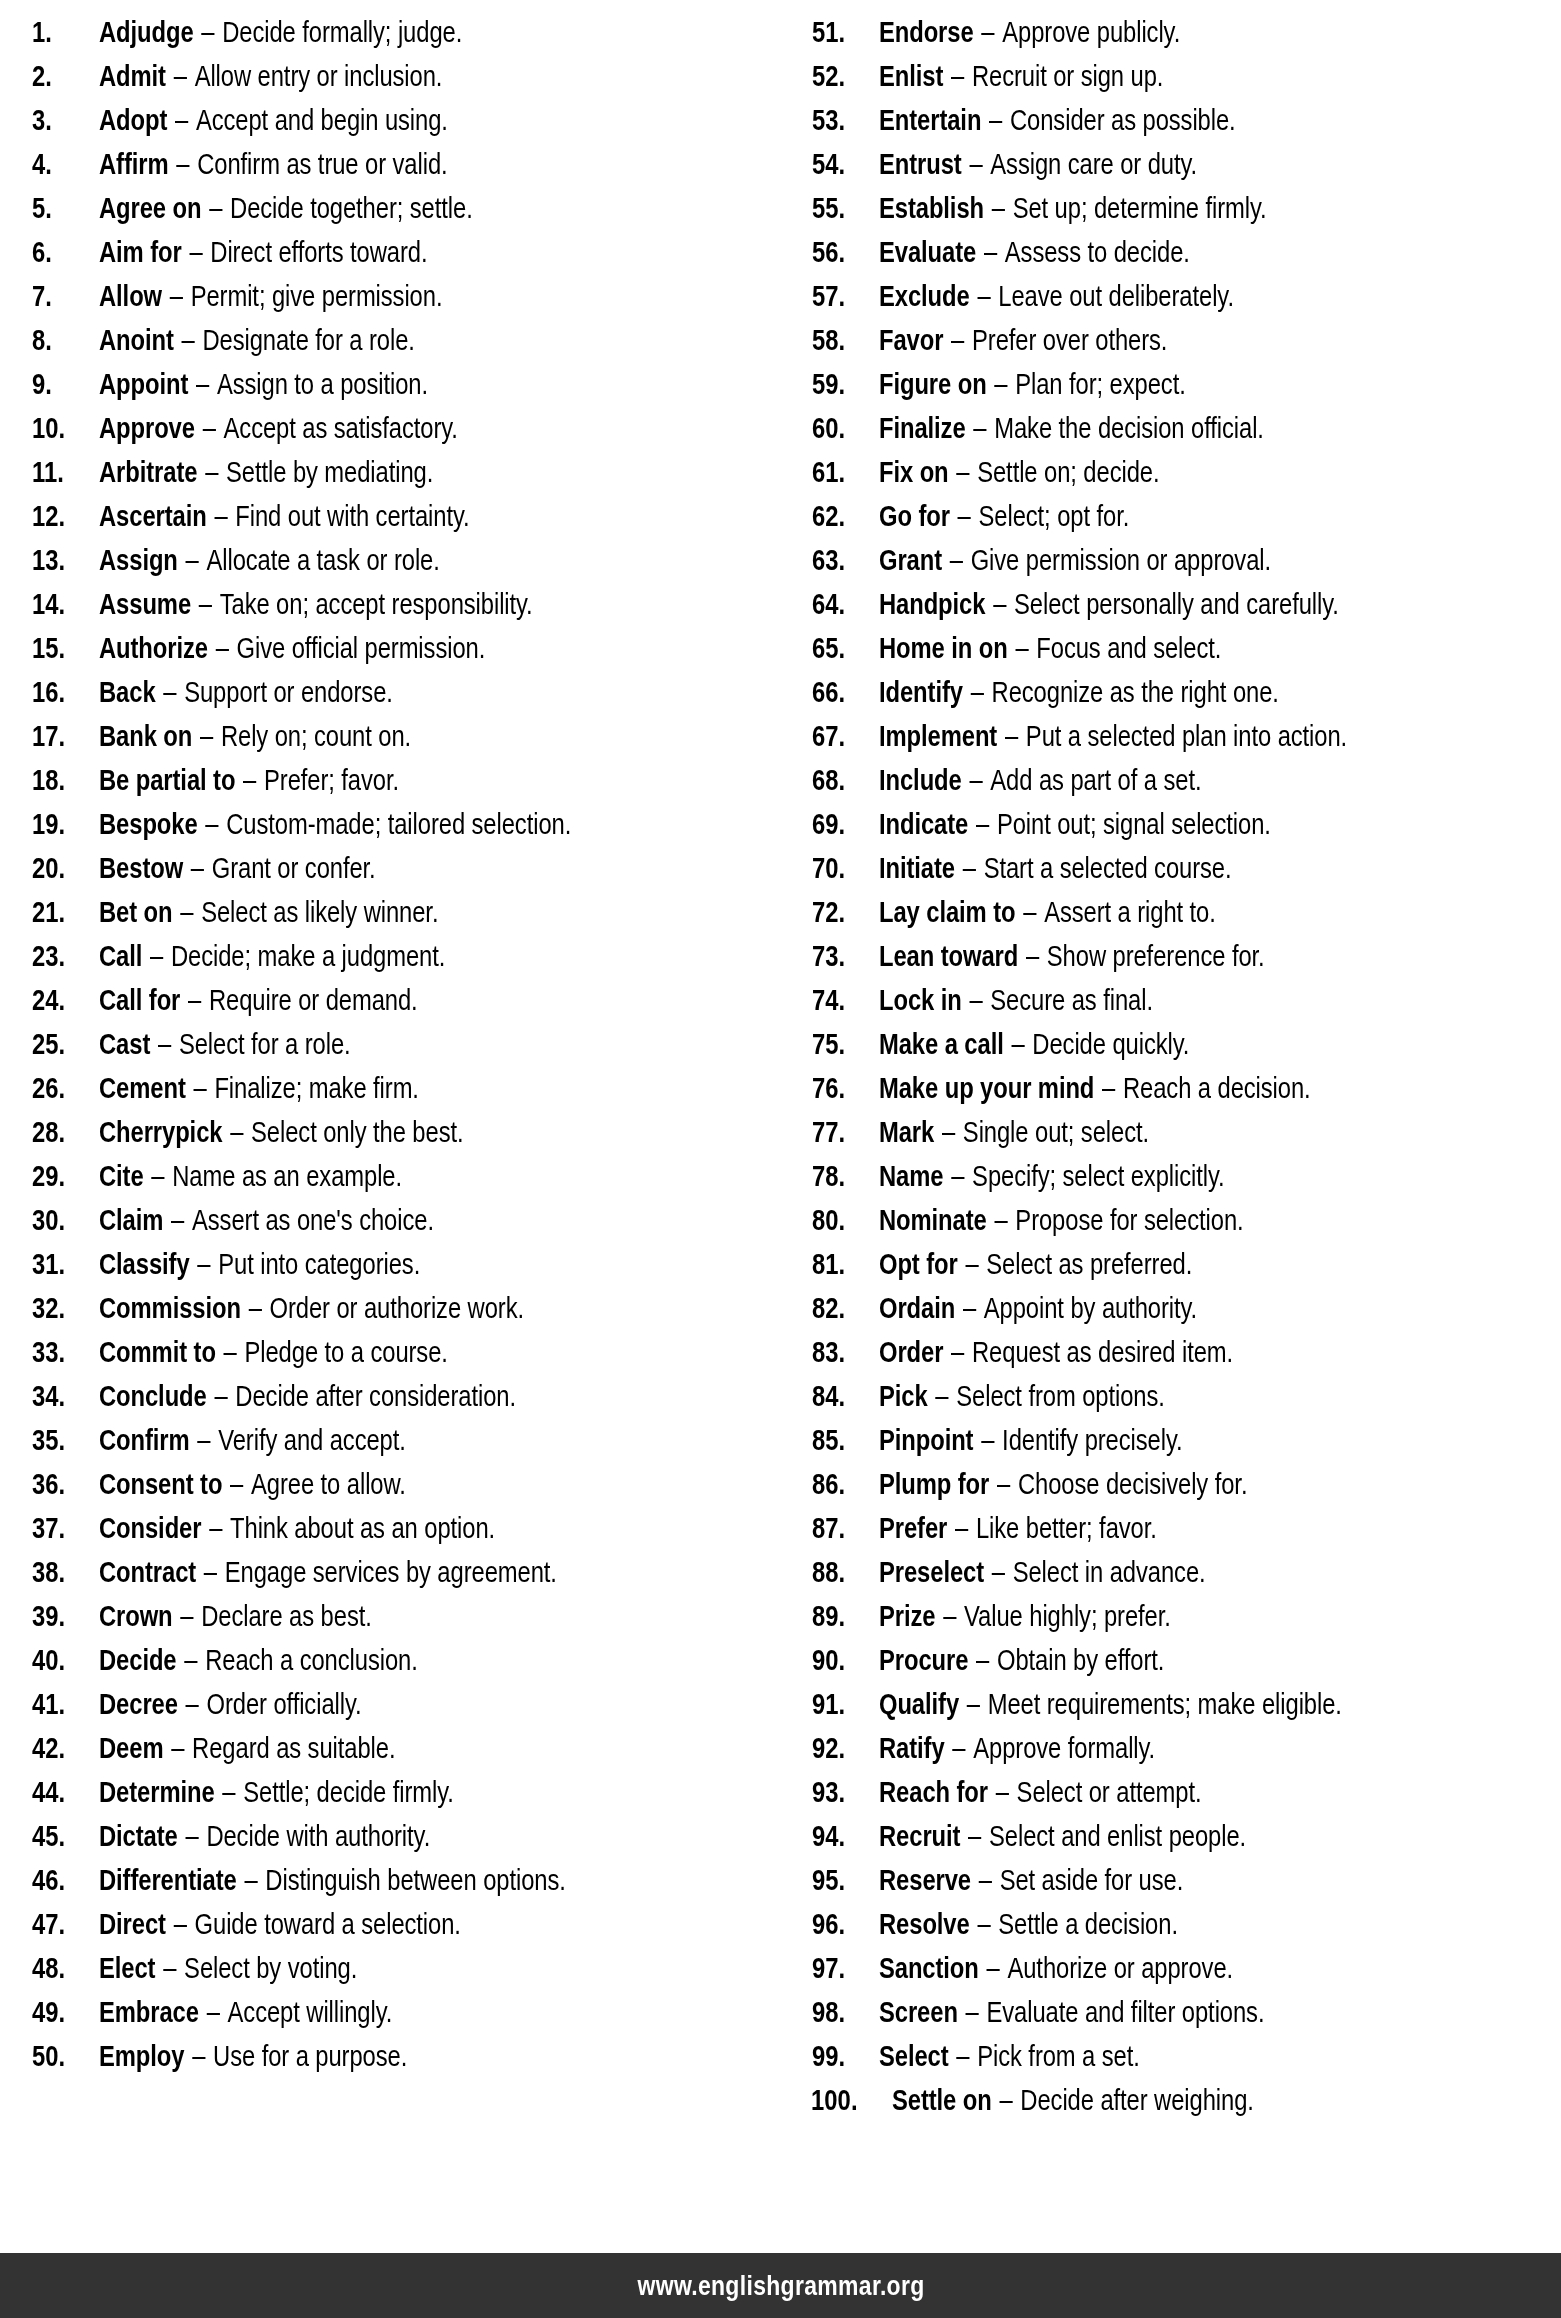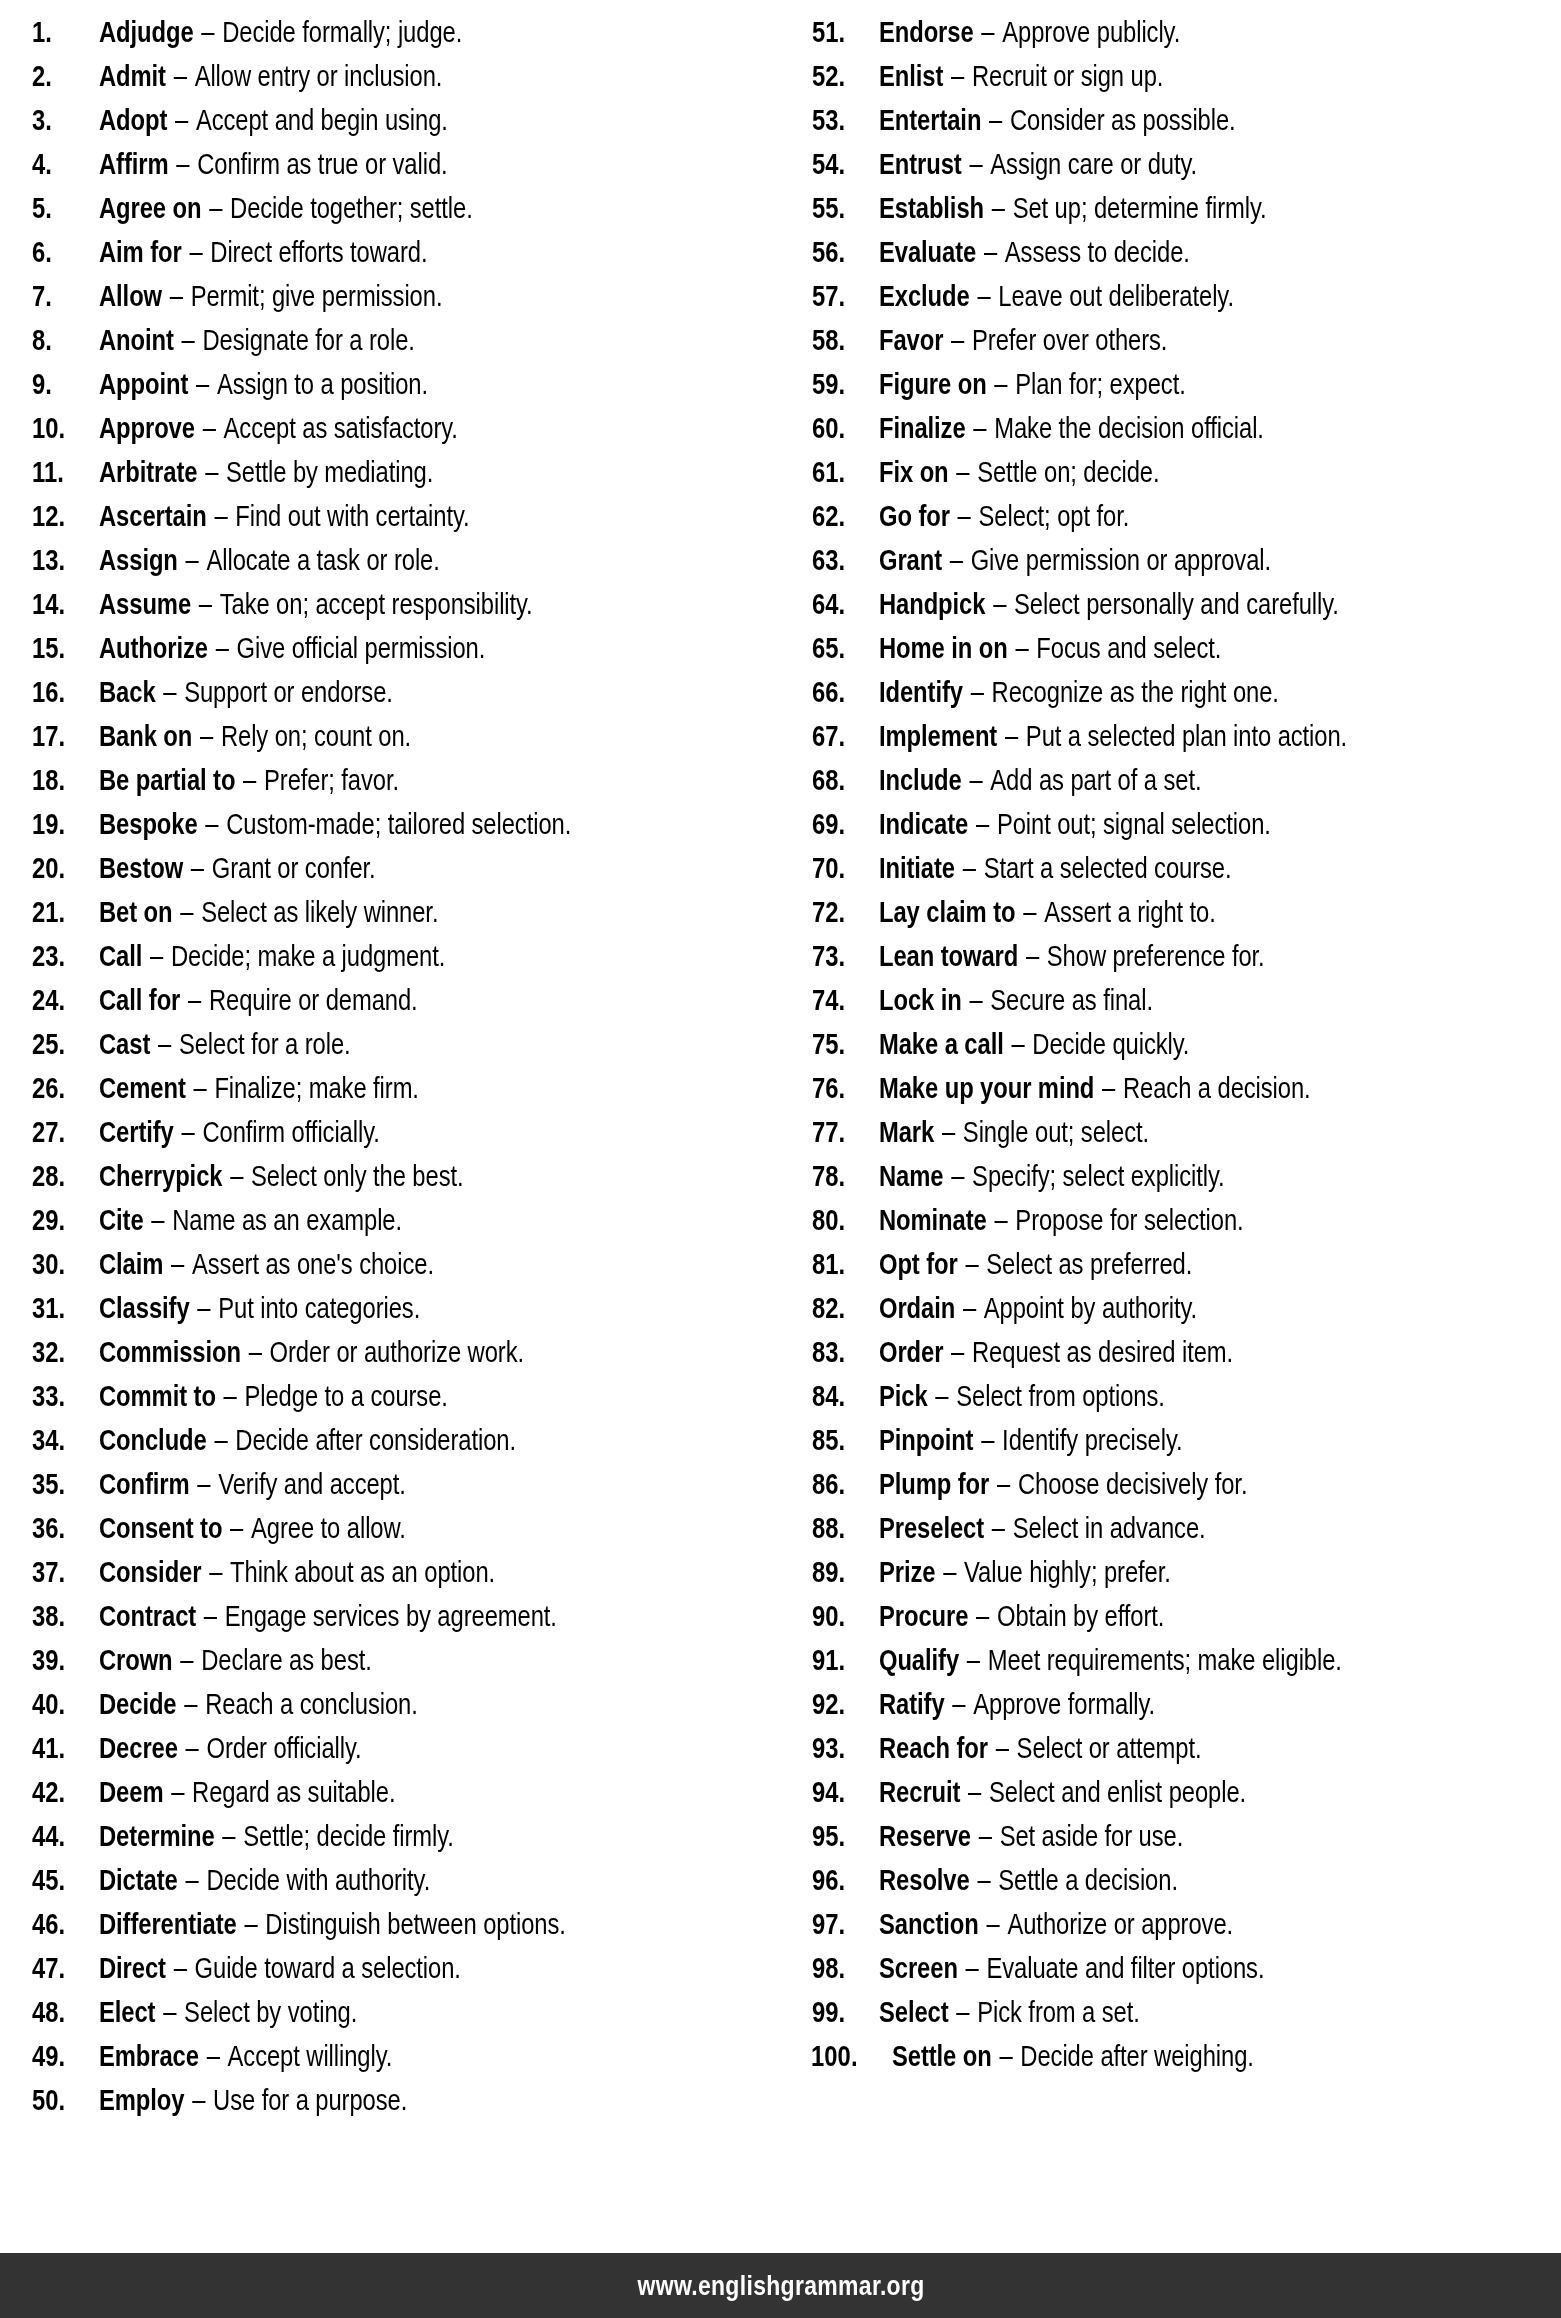--- a/index.html
+++ b/index.html
@@ -213,24 +213,20 @@
           </li>
           <li class="item">
             <span class="num">25.</span>
             <span class="body"><span class="term">Cast</span><span class="dash"> – </span><span class="def">Select for a role.</span></span>
           </li>
           <li class="item">
             <span class="num">26.</span>
             <span class="body"><span class="term">Cement</span><span class="dash"> – </span><span class="def">Finalize; make firm.</span></span>
           </li>
           <li class="item">
-            <span class="num">27.</span>
-            <span class="body"><span class="term">Certify</span><span class="dash"> – </span><span class="def">Confirm officially.</span></span>
-          </li>
-          <li class="item">
             <span class="num">28.</span>
             <span class="body"><span class="term">Cherrypick</span><span class="dash"> – </span><span class="def">Select only the best.</span></span>
           </li>
           <li class="item">
             <span class="num">29.</span>
             <span class="body"><span class="term">Cite</span><span class="dash"> – </span><span class="def">Name as an example.</span></span>
           </li>
           <li class="item">
             <span class="num">30.</span>
             <span class="body"><span class="term">Claim</span><span class="dash"> – </span><span class="def">Assert as one's choice.</span></span>
@@ -444,20 +440,24 @@
             <span class="num">84.</span>
             <span class="body"><span class="term">Pick</span><span class="dash"> – </span><span class="def">Select from options.</span></span>
           </li>
           <li class="item">
             <span class="num">85.</span>
             <span class="body"><span class="term">Pinpoint</span><span class="dash"> – </span><span class="def">Identify precisely.</span></span>
           </li>
           <li class="item">
             <span class="num">86.</span>
             <span class="body"><span class="term">Plump for</span><span class="dash"> – </span><span class="def">Choose decisively for.</span></span>
+          </li>
+          <li class="item">
+            <span class="num">87.</span>
+            <span class="body"><span class="term">Prefer</span><span class="dash"> – </span><span class="def">Like better; favor.</span></span>
           </li>
           <li class="item">
             <span class="num">88.</span>
             <span class="body"><span class="term">Preselect</span><span class="dash"> – </span><span class="def">Select in advance.</span></span>
           </li>
           <li class="item">
             <span class="num">89.</span>
             <span class="body"><span class="term">Prize</span><span class="dash"> – </span><span class="def">Value highly; prefer.</span></span>
           </li>
           <li class="item">

